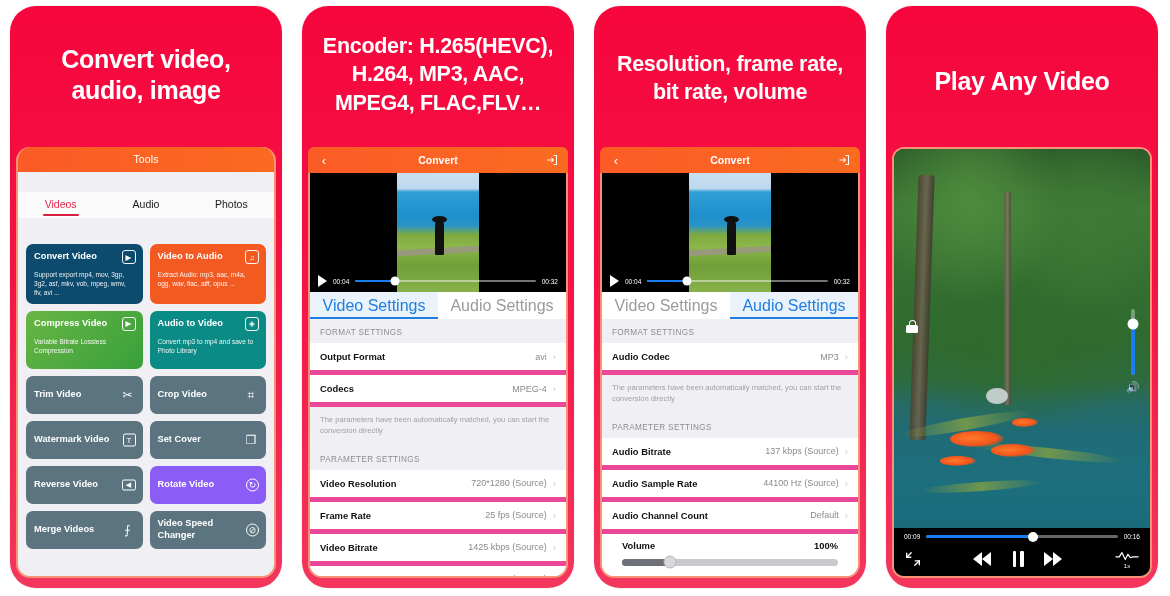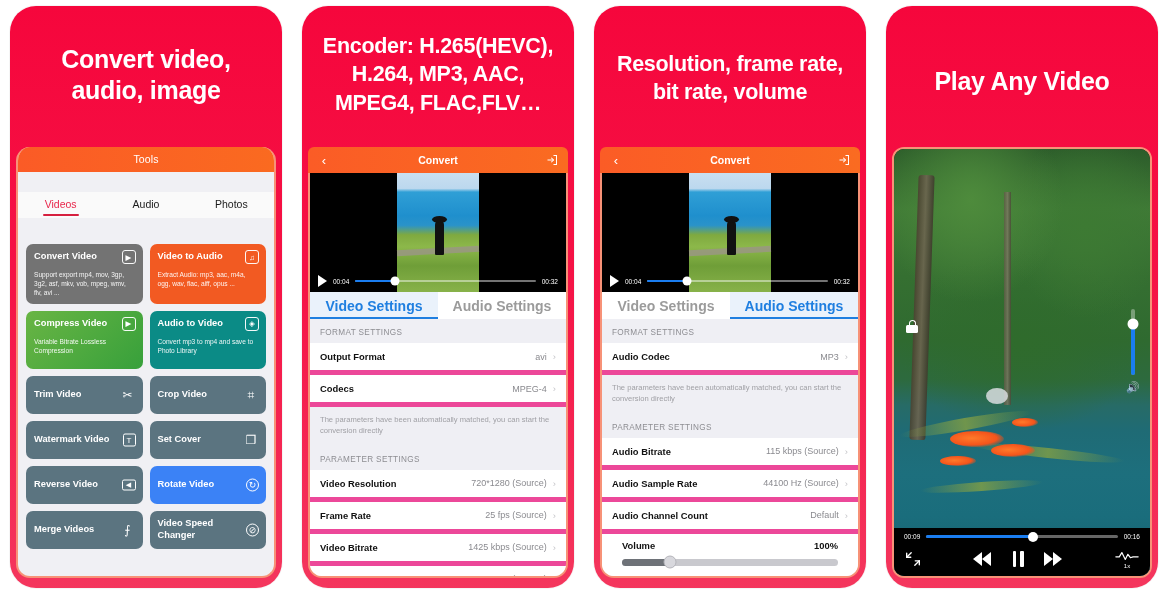--- a/index.html
+++ b/index.html
@@ -250,23 +250,23 @@
     background: #fff;
   }
   .settings-tabs {
     display: flex;
     background: #ffffff;
     height: 27px;
   }
   .settings-tabs .st {
     flex: 1;
     display: flex; align-items: center; justify-content: center;
-    font-size: 14px;
+    font-size: 16px;
     color: #9b9b9b;
-    font-weight: 700;
+    font-weight: 400;
     position: relative;
   }
   .settings-tabs .st.active {
     color: #1f7fe0;
     background: #eaf2fb;
   }
   .settings-tabs .st.active::after {
     content:"";
     position: absolute; left: 0; right: 0; bottom: 0;
     height: 2px; background: #1f7fe0;
@@ -494,21 +494,21 @@
       <div class="tools-card">
         <div class="tools-navbar">Tools</div>
 
         <div class="seg-tabs">
           <div class="seg-tab active">Videos</div>
           <div class="seg-tab">Audio</div>
           <div class="seg-tab">Photos</div>
         </div>
 
         <div class="tiles">
-          <div class="tile big" style="background:#737373">
+          <div class="tile big" style="background:#0c4a6e">
             <div class="t-title">Convert Video</div>
             <div class="t-sub">Support export mp4, mov, 3gp, 3g2, asf, mkv, vob, mpeg, wmv, flv, avi ...</div>
             <div class="t-ico">▶</div>
           </div>
           <div class="tile big" style="background:#f25a22">
             <div class="t-title">Video to Audio</div>
             <div class="t-sub">Extract Audio: mp3, aac, m4a, ogg, wav, flac, aiff, opus ...</div>
             <div class="t-ico">♫</div>
           </div>
           <div class="tile big" style="background:linear-gradient(135deg,#69b544,#37a03b)">
@@ -537,21 +537,21 @@
           </div>
           <div class="tile flat" style="background:#5b7480">
             <div class="t-title">Set Cover</div>
             <div class="t-ico">❐</div>
           </div>
 
           <div class="tile flat" style="background:#5b7480">
             <div class="t-title">Reverse Video</div>
             <div class="t-ico" style="border:1.2px solid #fff;width:14px;height:11px;font-size:7px;border-radius:2px;">◀</div>
           </div>
-          <div class="tile flat" style="background:#3b82f6">
+          <div class="tile flat" style="background:#8b5cf6">
             <div class="t-title">Rotate Video</div>
             <div class="t-ico" style="border:1.2px solid #fff;border-radius:50%;width:13px;height:13px;font-size:9px;">↻</div>
           </div>
 
           <div class="tile flat" style="background:#5b7480">
             <div class="t-title">Merge Videos</div>
             <div class="t-ico">⨍</div>
           </div>
           <div class="tile flat" style="background:#5b7480">
             <div class="t-title">Video Speed Changer</div>
@@ -687,21 +687,21 @@
         <div class="row">
           <span class="r-label">Audio Codec</span>
           <span class="r-val">MP3</span>
           <span class="chev">›</span>
         </div>
         <div class="note">The parameters have been automatically matched, you can start the conversion directly</div>
 
         <div class="sec-head">PARAMETER SETTINGS</div>
         <div class="row">
           <span class="r-label">Audio Bitrate</span>
-          <span class="r-val">115 kbps (Source)</span>
+          <span class="r-val">137 kbps (Source)</span>
           <span class="chev">›</span>
         </div>
         <div class="row">
           <span class="r-label">Audio Sample Rate</span>
           <span class="r-val">44100 Hz (Source)</span>
           <span class="chev">›</span>
         </div>
         <div class="row">
           <span class="r-label">Audio Channel Count</span>
           <span class="r-val">Default</span>

